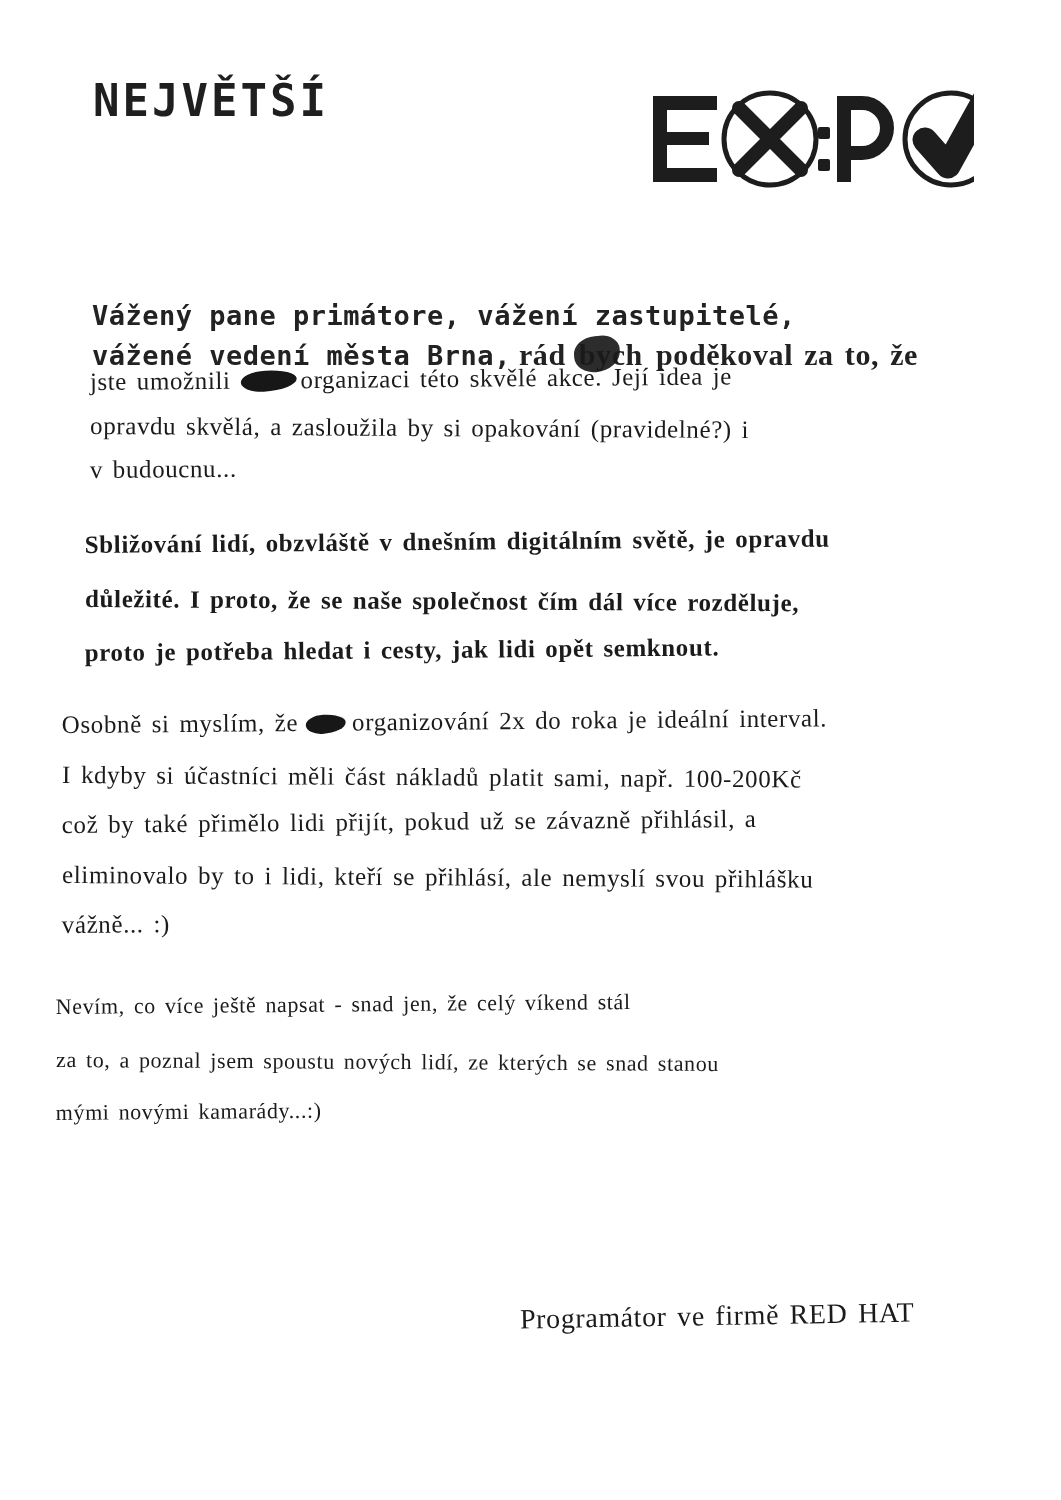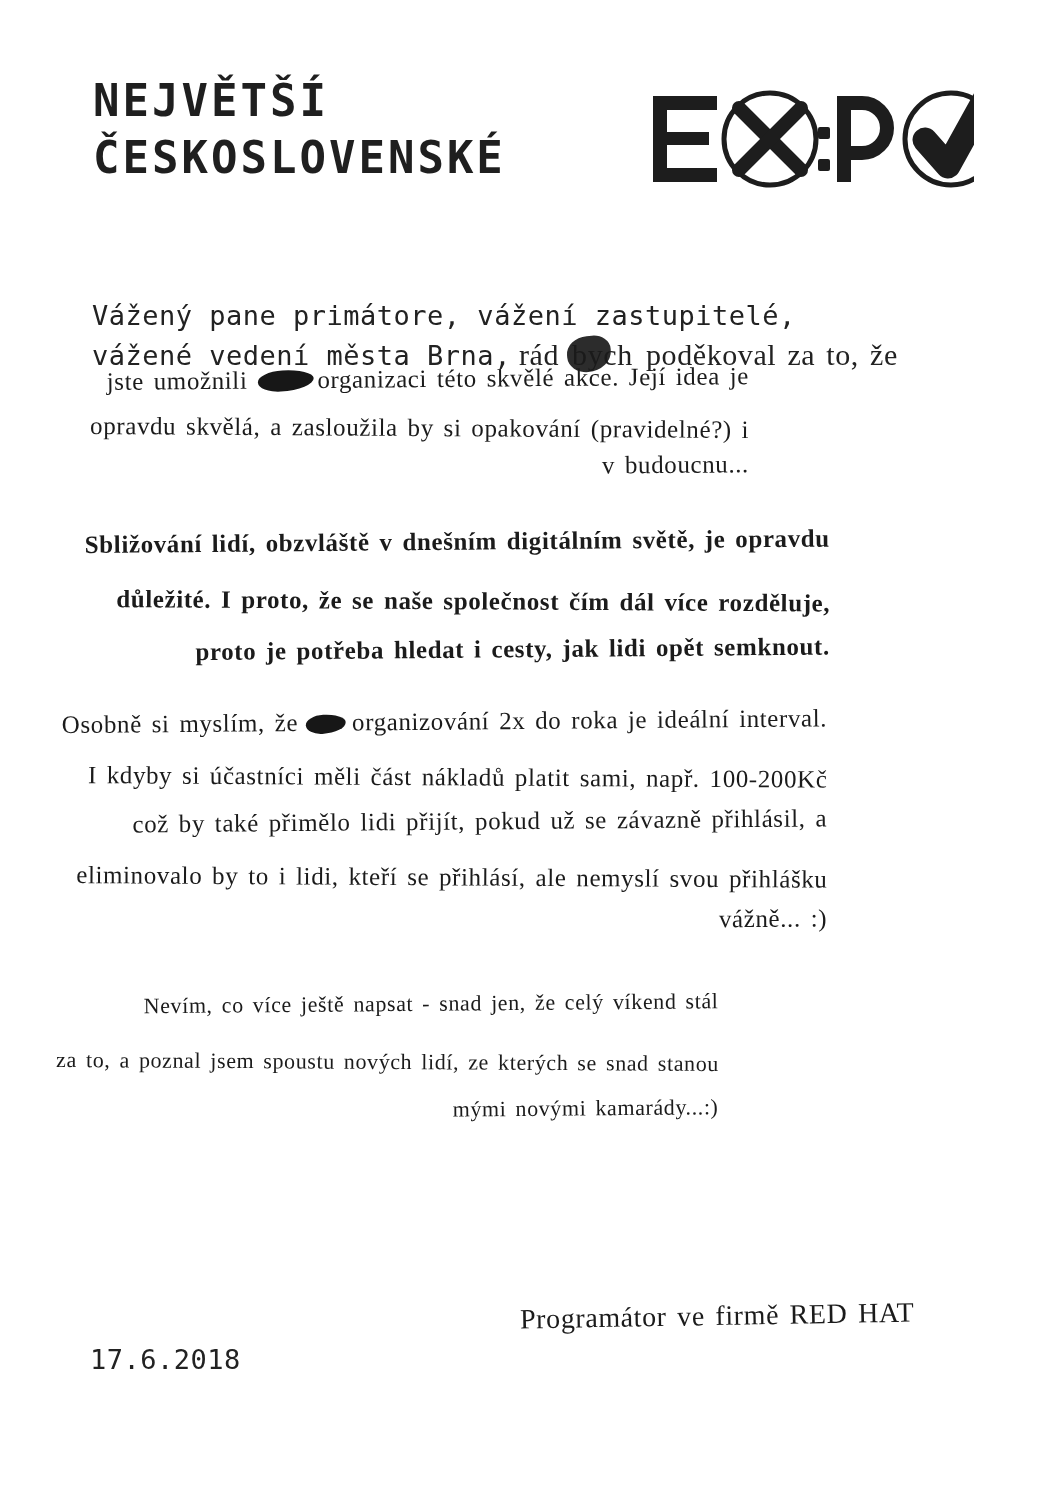--- a/index.html
+++ b/index.html
@@ -16,35 +16,35 @@
     position:absolute;left:93px;top:72px;margin:0;
     font-family:"DejaVu Sans Mono","Liberation Mono",monospace;
     font-weight:bold;font-size:44px;line-height:57px;letter-spacing:3px;
     color:#1f1f1f;
   }
   .title span{display:block;}
   .typed{
     font-family:"DejaVu Sans Mono","Liberation Mono",monospace;
     font-size:27px;line-height:39px;letter-spacing:.5px;color:#222;
   }
-  .salutation{position:absolute;left:92px;top:296px;white-space:nowrap;}
+  .salutation{position:absolute;left:92px;top:296px;white-space:nowrap;font-weight:bold;}
   .footer{position:absolute;left:90px;top:1340px;}
   
   .logo{position:absolute;left:653px;top:80px;width:347px;height:115px;}
   .logo svg{overflow:visible;display:block;}
   
   .hand{
     font-family:cursive;
     font-size:25px;color:#1b1b1b;
     letter-spacing:.6px;word-spacing:3px;
   }
   .hand-line{white-space:nowrap;}
   .hand-line:nth-child(odd){transform:rotate(-.5deg);transform-origin:left bottom;}
   .hand-line:nth-child(even){transform:rotate(.35deg);transform-origin:left bottom;}
-  .para{position:absolute;text-align:right;}
+  .para{position:absolute;}
   .para1{left:90px;top:360px;line-height:44px;}
   .para2{left:85px;top:518px;line-height:54px;font-size:25px;font-weight:bold;}
   .para3{left:62px;top:700px;line-height:50px;}
   .para4{left:56px;top:980px;line-height:53px;font-size:22px;}
   .inline-hand{font-family:cursive;font-size:30px;letter-spacing:.6px;word-spacing:3px;margin-left:8px;}
   .signature{
     position:absolute;left:520px;top:1300px;font-size:28px;
     transform:rotate(-1deg);white-space:nowrap;
   }
   
@@ -61,21 +61,20 @@
     transform:rotate(-5deg);opacity:.92;
   }
 </style>
 </head>
 <body>
 
 <div class="page">
 
   <h1 class="title">
     <span>NEJVĚTŠÍ</span>
-    <span>ČESKOSLOVENSKÉ</span>
   </h1>
 
   <div class="logo" aria-label="EX:PO">
     <svg viewBox="0 0 347 115" width="347" height="115">
 
       <g fill="#1d1d1d">
         <rect x="0" y="16" width="14" height="86"></rect>
         <rect x="0" y="16" width="64" height="14"></rect>
         <rect x="0" y="52" width="56" height="13"></rect>
         <rect x="0" y="88" width="64" height="14"></rect>
@@ -137,16 +136,15 @@
 
   <div class="hand para para4">
     <div class="hand-line">Nevím, co více ještě napsat - snad jen, že celý víkend stál</div>
     <div class="hand-line">za to, a poznal jsem spoustu nových lidí, ze kterých se snad stanou</div>
     <div class="hand-line">mými novými kamarády...:)</div>
   </div>
 
   <div class="hand signature">Programátor ve firmě RED HAT</div>
 
   <div class="typed footer">
-    <div>17.6.2018</div>
   </div>
 
 </div>
 
 </body></html>

